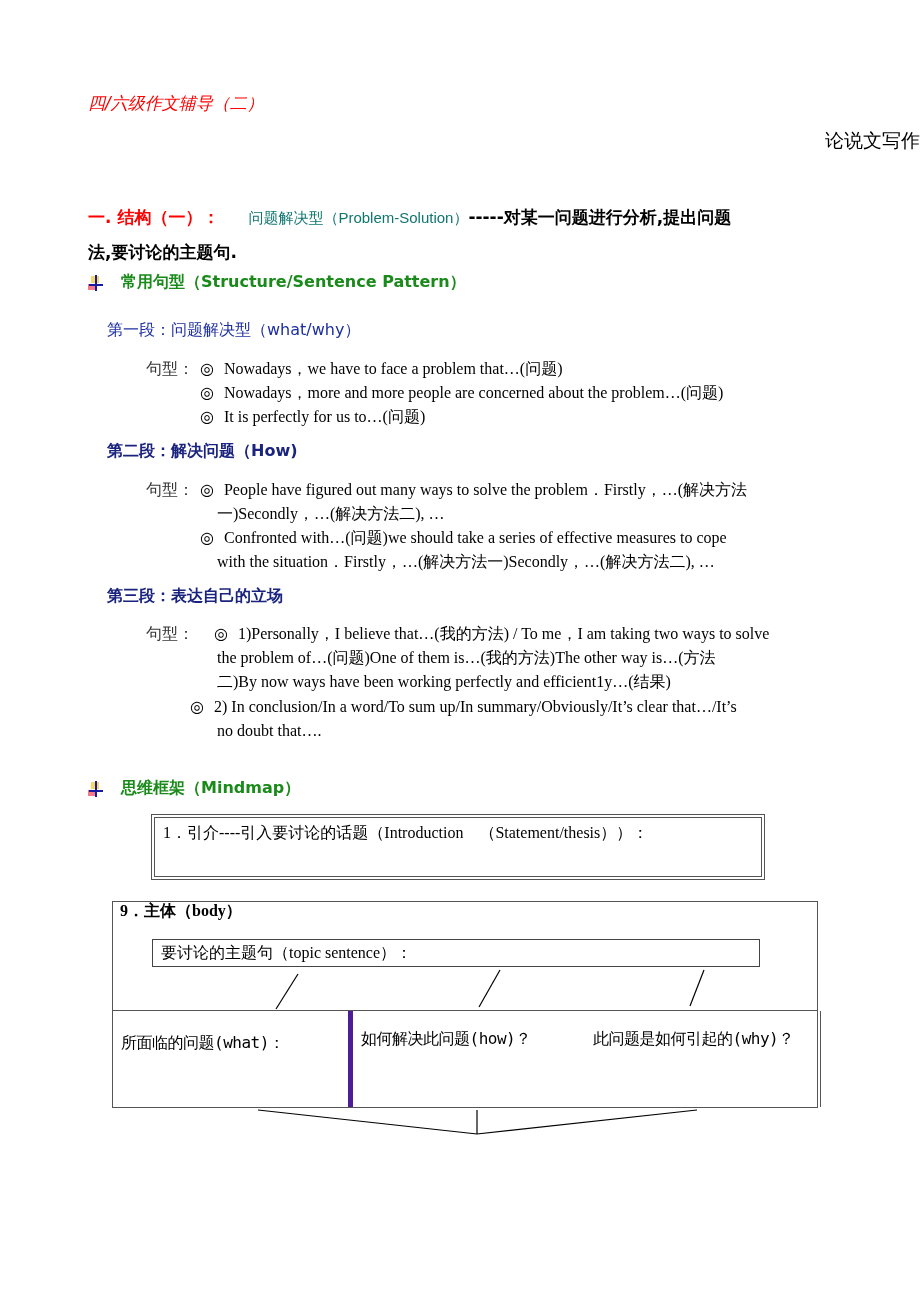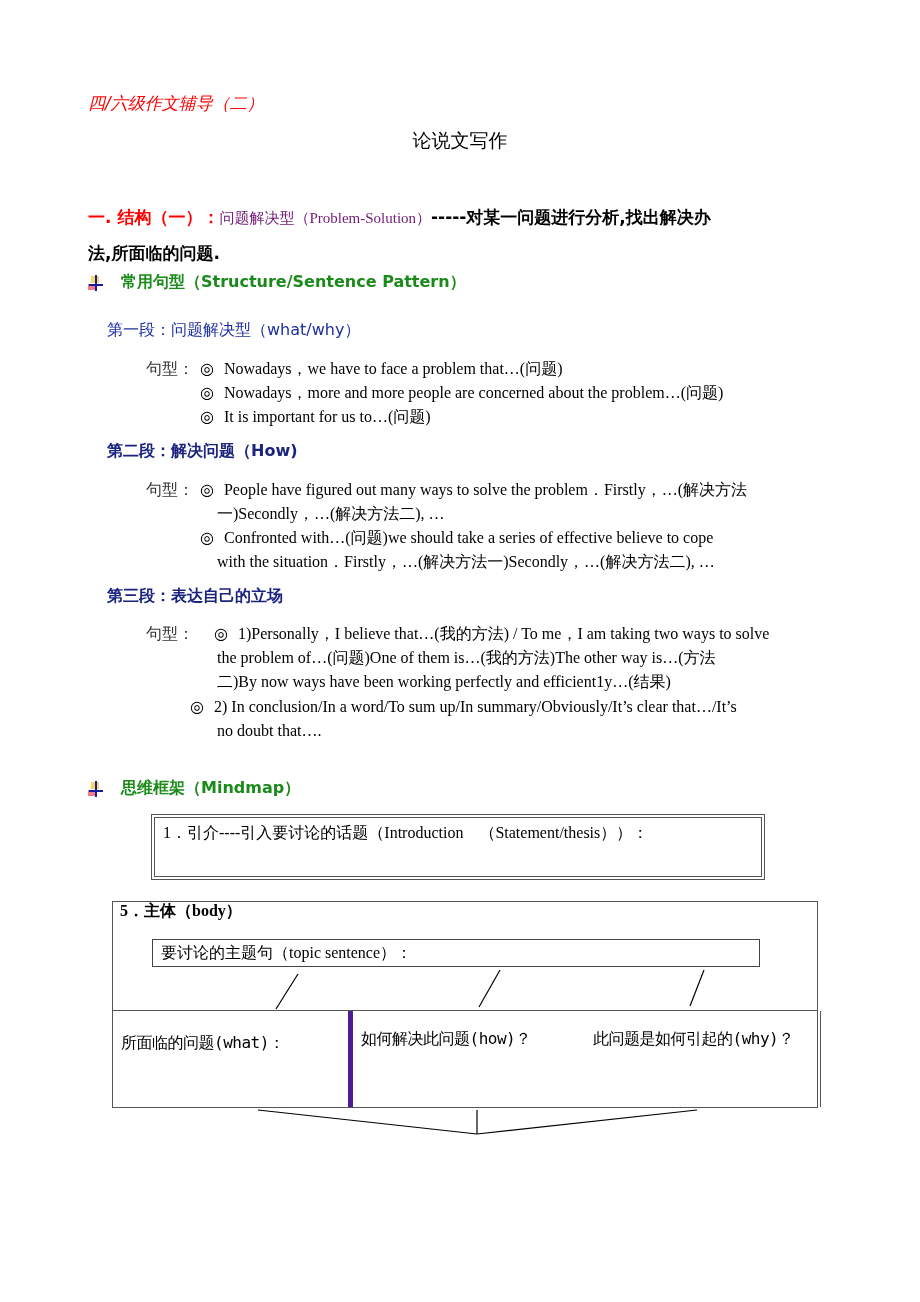--- a/index.html
+++ b/index.html
@@ -7,29 +7,29 @@
       width: 920px; height: 1302px; position: relative; overflow: hidden;
       font-family: "DejaVu Serif", "Liberation Serif", serif;
       color: #000;
     }
     .abs { position: absolute; }
     .doc-kicker {
       left: 88px; top: 92px; font-size: 17px; color: #ff0000;
       font-style: italic; font-family: "DejaVu Sans", sans-serif;
     }
     .doc-title {
-      left: 0; width: 920px; top: 128px; text-align: center;
+      left: 0; width: 920px; top: 128px; text-align: right;
       font-size: 19px; font-family: "DejaVu Sans", sans-serif;
     }
     .sec-heading {
       left: 88px; top: 200px; width: 750px; font-size: 17px; line-height: 35px;
       font-family: "DejaVu Sans", sans-serif; font-weight: bold;
     }
     .sec-heading .red { color: #ff0000; }
-    .sec-heading .red-mono { color: #701a75; font-family: Liberation Serif, serif; font-weight: normal; font-size: 15px; }
+    .sec-heading .red-mono { color: #0f766e; font-family: Liberation Sans, sans-serif; font-weight: normal; font-size: 15px; margin-left: 29px; }
     .sub-heading {
       left: 88px; font-size: 16px; color: #1a8a1a;
       font-family: "DejaVu Sans", sans-serif; font-weight: bold;
       display: flex; align-items: center;
     }
     .bullet-icon { width: 16px; height: 16px; position: relative; margin-right: 17px; }
     .bullet-icon .v { position: absolute; left: 7px; top: 0; width: 2px; height: 16px; background: #1a1aa0; }
     .bullet-icon .h { position: absolute; left: 1px; top: 9px; width: 14px; height: 2px; background: #1a1aa0; }
     .bullet-icon .y { position: absolute; left: 3px; top: 1px; width: 8px; height: 7px; background: #f3d24c; opacity: .85; }
     .bullet-icon .r { position: absolute; left: 0px; top: 9px; width: 7px; height: 6px; background: #f05a6a; opacity: .8; }
@@ -76,45 +76,45 @@
     svg.lines { position: absolute; left: 0; top: 0; }
   </style>
 </head>
 <body>
 
 <div class="abs doc-kicker">四/六级作文辅导（二）</div>
 <div class="abs doc-title">论说文写作</div>
 
 <div class="abs sec-heading">
   <span class="red">一.</span>
-  <span class="red">结构（一）：</span><span class="red-mono">问题解决型（Problem-Solution）</span><span>-----对某一问题进行分析,找出解决办</span><br>
-  <span>法,所面临的问题.</span>
+  <span class="red">结构（一）：</span><span class="red-mono">问题解决型（Problem-Solution）</span><span>-----对某一问题进行分析,提出问题</span><br>
+  <span>法,要讨论的主题句.</span>
 </div>
 
 <div class="abs sub-heading" style="top:272px;">
   <span class="bullet-icon">
       <span class="y"></span>
       <span class="r"></span>
       <span class="v"></span>
       <span class="h"></span>
     </span>
   <span>常用句型（Structure/Sentence Pattern）</span>
 </div>
 
 <div class="abs para-heading" style="top:320px;">第一段：问题解决型（what/why）</div>
 <div class="abs pattern-label" style="top:359px;">句型：</div>
 <div class="abs line" style="left:200px; top:357px;"><span class="circ">◎</span><span>Nowadays，we have to face a problem that…(问题)</span></div>
 <div class="abs line" style="left:200px; top:381px;"><span class="circ">◎</span><span>Nowadays，more and more people are concerned about the problem…(问题)</span></div>
-<div class="abs line" style="left:200px; top:405px;"><span class="circ">◎</span><span>It is important for us to…(问题)</span></div>
+<div class="abs line" style="left:200px; top:405px;"><span class="circ">◎</span><span>It is perfectly for us to…(问题)</span></div>
 
 <div class="abs para-heading bold" style="top:441px;">第二段：解决问题（How)</div>
 <div class="abs pattern-label" style="top:480px;">句型：</div>
 <div class="abs line" style="left:200px; top:478px;"><span class="circ">◎</span><span>People have figured out many ways to solve the problem．Firstly，…(解决方法</span></div>
 <div class="abs line" style="left:217px; top:502px;">一)Secondly，…(解决方法二), …</div>
-<div class="abs line" style="left:200px; top:526px;"><span class="circ">◎</span><span>Confronted with…(问题)we should take a series of effective believe to cope</span></div>
+<div class="abs line" style="left:200px; top:526px;"><span class="circ">◎</span><span>Confronted with…(问题)we should take a series of effective measures to cope</span></div>
 <div class="abs line" style="left:217px; top:550px;">with the situation．Firstly，…(解决方法一)Secondly，…(解决方法二), …</div>
 
 <div class="abs para-heading bold" style="top:586px;">第三段：表达自己的立场</div>
 <div class="abs pattern-label" style="top:624px;">句型：</div>
 <div class="abs line" style="left:190px; top:622px;margin-left:24px;"><span class="circ">◎</span><span>1)Personally，I believe that…(我的方法) / To me，I am taking two ways to solve</span></div>
 <div class="abs line" style="left:217px; top:646px;">the problem of…(问题)One of them is…(我的方法)The other way is…(方法</div>
 <div class="abs line" style="left:217px; top:670px;">二)By now ways have been working perfectly and efficient1y…(结果)</div>
 <div class="abs line" style="left:190px; top:695px;"><span class="circ">◎</span><span>2) In conclusion/In a word/To sum up/In summary/Obviously/It’s clear that…/It’s</span></div>
 <div class="abs line" style="left:217px; top:719px;">no doubt that….</div>
 
@@ -126,21 +126,21 @@
       <span class="h"></span>
     </span>
   <span>思维框架（Mindmap）</span>
 </div>
 
 <div class="abs intro-box">
   <span class="t">1．引介----引入要讨论的话题（Introduction　（Statement/thesis））：</span>
 </div>
 
 <div class="abs body-box"></div>
-<div class="abs body-title">5．主体（body）</div>
+<div class="abs body-title">9．主体（body）</div>
 <div class="abs topic-box">
   <span>要讨论的主题句（topic sentence）：</span>
 </div>
 
 <svg class="lines" width="920" height="1302">
   <line x1="298" y1="974" x2="276" y2="1009" stroke="#000" stroke-width="1.2"></line>
   <line x1="500" y1="970" x2="479" y2="1007" stroke="#000" stroke-width="1.2"></line>
   <line x1="704" y1="970" x2="690" y2="1006" stroke="#000" stroke-width="1.2"></line>
   <line x1="258" y1="1110" x2="477" y2="1134" stroke="#000" stroke-width="1.2"></line>
   <line x1="697" y1="1110" x2="477" y2="1134" stroke="#000" stroke-width="1.2"></line>

